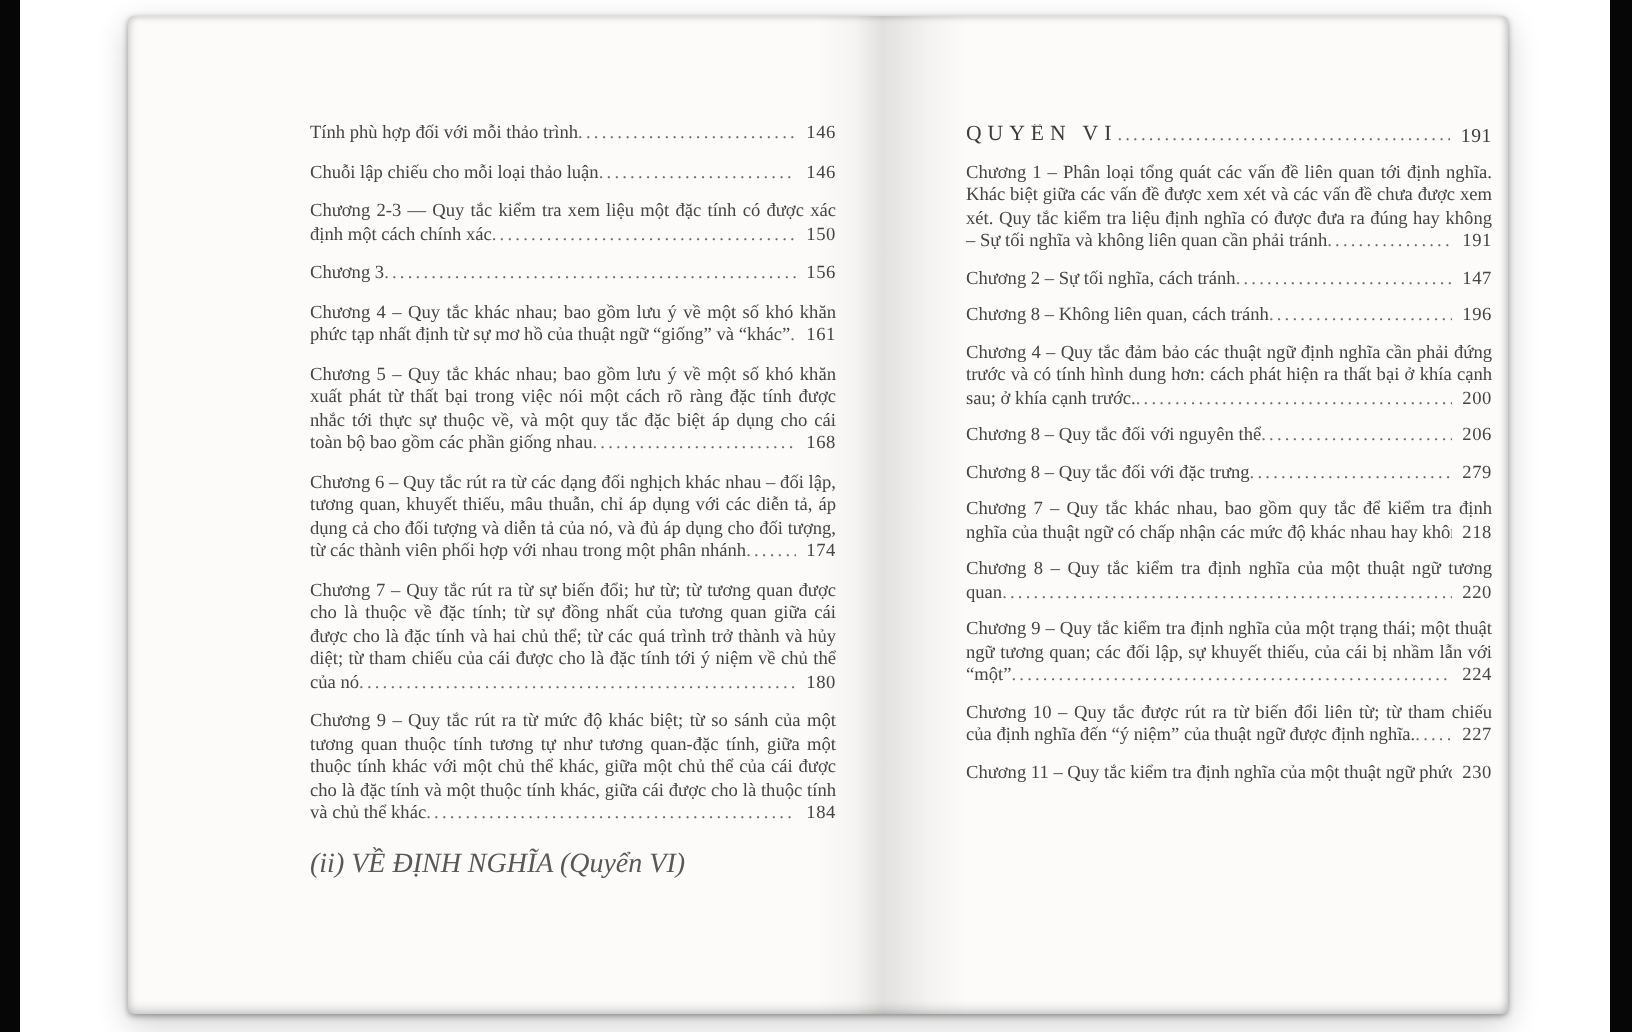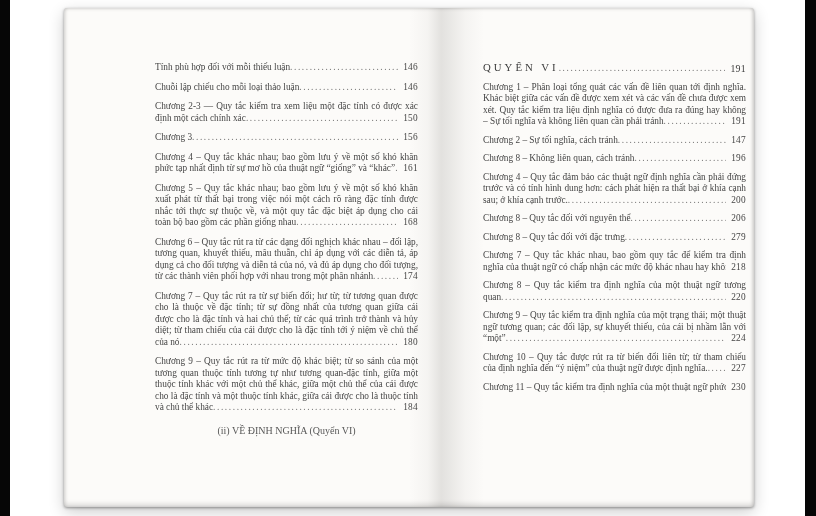--- a/index.html
+++ b/index.html
@@ -35,33 +35,33 @@
   .leader { display:inline-block; width:0; white-space:nowrap;
             letter-spacing:1.6px; color:#6d6d6d; }
   .pagenum { position:absolute; right:0; bottom:0; background:var(--paper,#fcfbf9);
              padding-left:5px; letter-spacing:0.3px; }
 
   .header-entry { font-size:10.8px; letter-spacing:3px; color:#3c3c3c; margin-bottom:11px; }
   .header-entry .leader { letter-spacing:1.6px; font-size:9.3px; }
   .header-entry .pagenum { letter-spacing:0.3px; font-size:9.8px; }
 
   .footer { position:absolute; left:91px; top:417px; width:263px; z-index:1;
-            text-align:center; font-size:10px; color:#585858; }
+            font-style:italic; font-size:14px; color:#585858; }
 </style>
 </head>
 <body>
 
 <div class="bar left"></div>
 <div class="bar right"></div>
 
 <div class="book">
   <div class="spine"></div>
 
   <div class="col leftcol" id="left-entries">
-      <div class="entry"><span class="label">Tính phù hợp đối với mỗi thiếu luận</span><span class="leader">................................................................................................................................................................................................................................................</span><span class="pagenum">146</span></div>
+      <div class="entry"><span class="label">Tính phù hợp đối với mỗi thảo trình</span><span class="leader">................................................................................................................................................................................................................................................</span><span class="pagenum">146</span></div>
       <div class="entry"><span class="label">Chuỗi lập chiếu cho mỗi loại thảo luận</span><span class="leader">................................................................................................................................................................................................................................................</span><span class="pagenum">146</span></div>
       <div class="entry"><span class="label">Chương 2-3 — Quy tắc kiểm tra xem liệu một đặc tính có được xác định một cách chính xác</span><span class="leader">................................................................................................................................................................................................................................................</span><span class="pagenum">150</span></div>
       <div class="entry"><span class="label">Chương 3</span><span class="leader">................................................................................................................................................................................................................................................</span><span class="pagenum">156</span></div>
       <div class="entry"><span class="label">Chương 4 – Quy tắc khác nhau; bao gồm lưu ý về một số khó khăn phức tạp nhất định từ sự mơ hồ của thuật ngữ “giống” và “khác”</span><span class="leader">................................................................................................................................................................................................................................................</span><span class="pagenum">161</span></div>
       <div class="entry"><span class="label">Chương 5 – Quy tắc khác nhau; bao gồm lưu ý về một số khó khăn xuất phát từ thất bại trong việc nói một cách rõ ràng đặc tính được nhắc tới thực sự thuộc về, và một quy tắc đặc biệt áp dụng cho cái toàn bộ bao gồm các phần giống nhau</span><span class="leader">................................................................................................................................................................................................................................................</span><span class="pagenum">168</span></div>
       <div class="entry"><span class="label">Chương 6 – Quy tắc rút ra từ các dạng đối nghịch khác nhau – đối lập, tương quan, khuyết thiếu, mâu thuẫn, chỉ áp dụng với các diễn tả, áp dụng cả cho đối tượng và diễn tả của nó, và đủ áp dụng cho đối tượng, từ các thành viên phối hợp với nhau trong một phân nhánh</span><span class="leader">................................................................................................................................................................................................................................................</span><span class="pagenum">174</span></div>
       <div class="entry"><span class="label">Chương 7 – Quy tắc rút ra từ sự biến đổi; hư từ; từ tương quan được cho là thuộc về đặc tính; từ sự đồng nhất của tương quan giữa cái được cho là đặc tính và hai chủ thể; từ các quá trình trở thành và hủy diệt; từ tham chiếu của cái được cho là đặc tính tới ý niệm về chủ thể của nó</span><span class="leader">................................................................................................................................................................................................................................................</span><span class="pagenum">180</span></div>
       <div class="entry"><span class="label">Chương 9 – Quy tắc rút ra từ mức độ khác biệt; từ so sánh của một tương quan thuộc tính tương tự như tương quan-đặc tính, giữa một thuộc tính khác với một chủ thể khác, giữa một chủ thể của cái được cho là đặc tính và một thuộc tính khác, giữa cái được cho là thuộc tính và chủ thể khác</span><span class="leader">................................................................................................................................................................................................................................................</span><span class="pagenum">184</span></div>
     </div>
 

